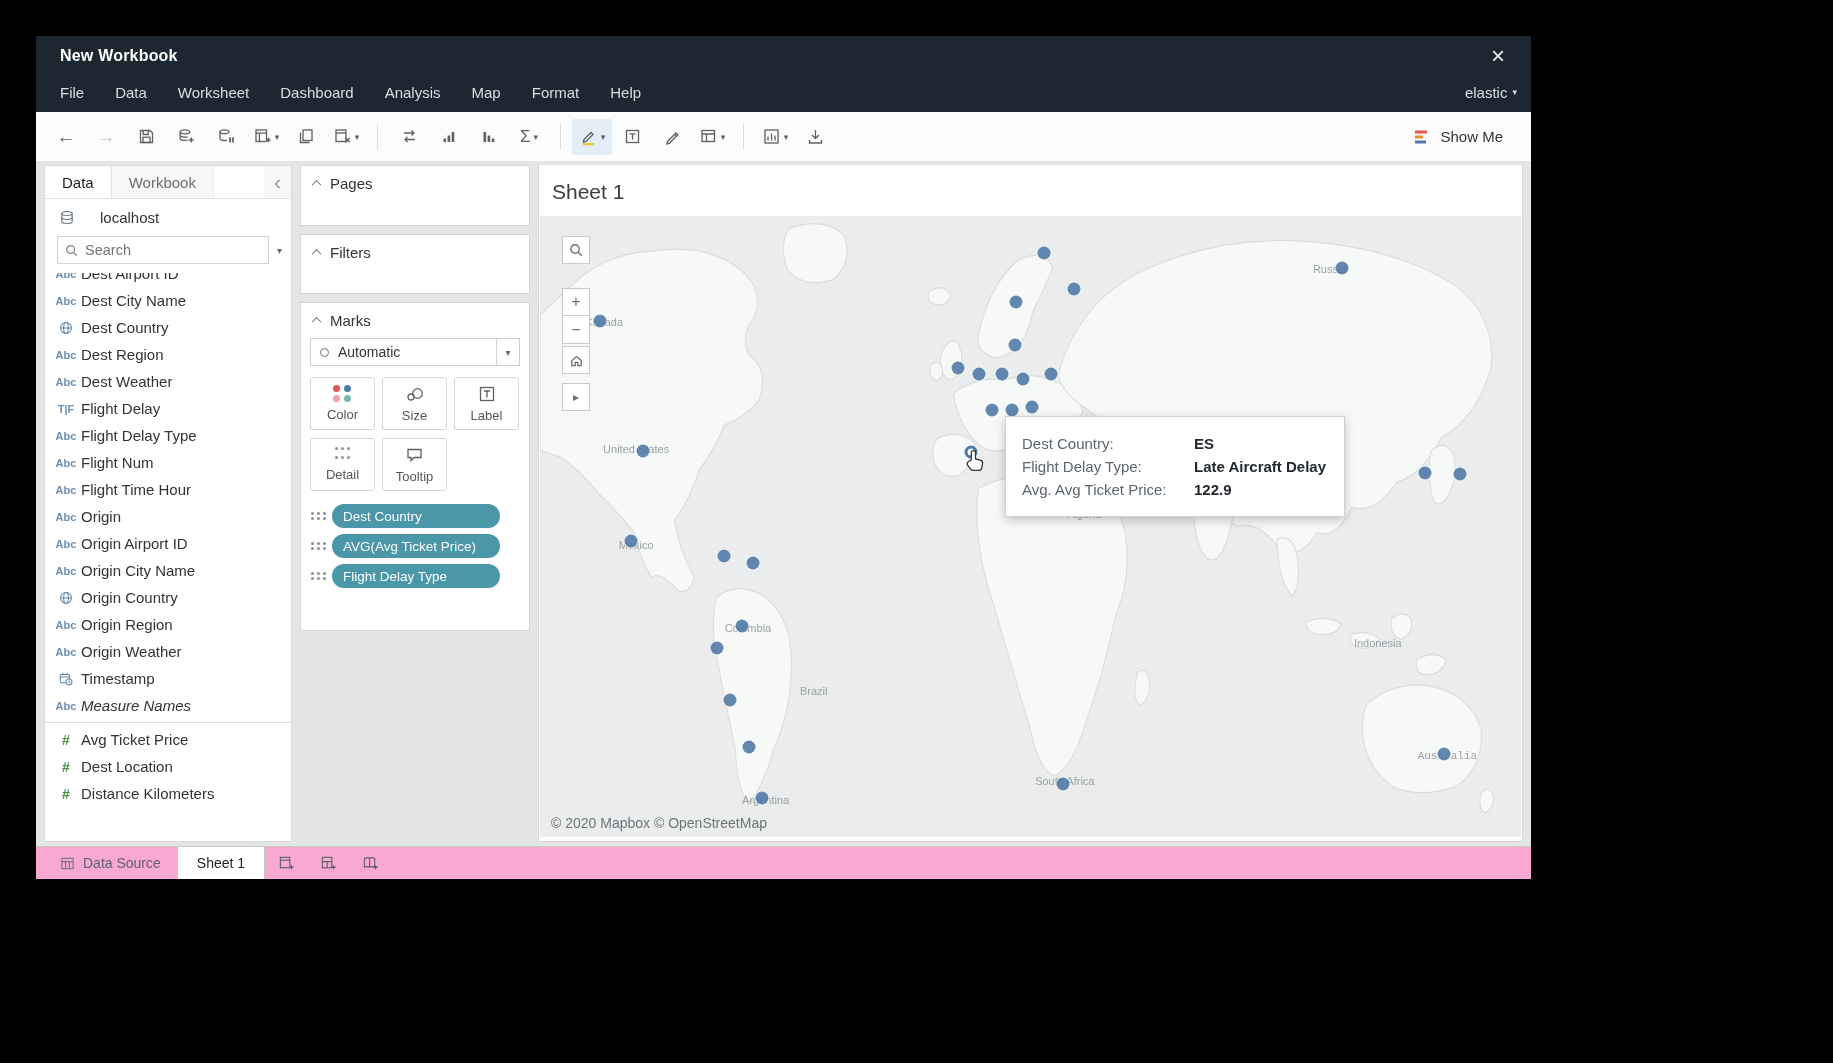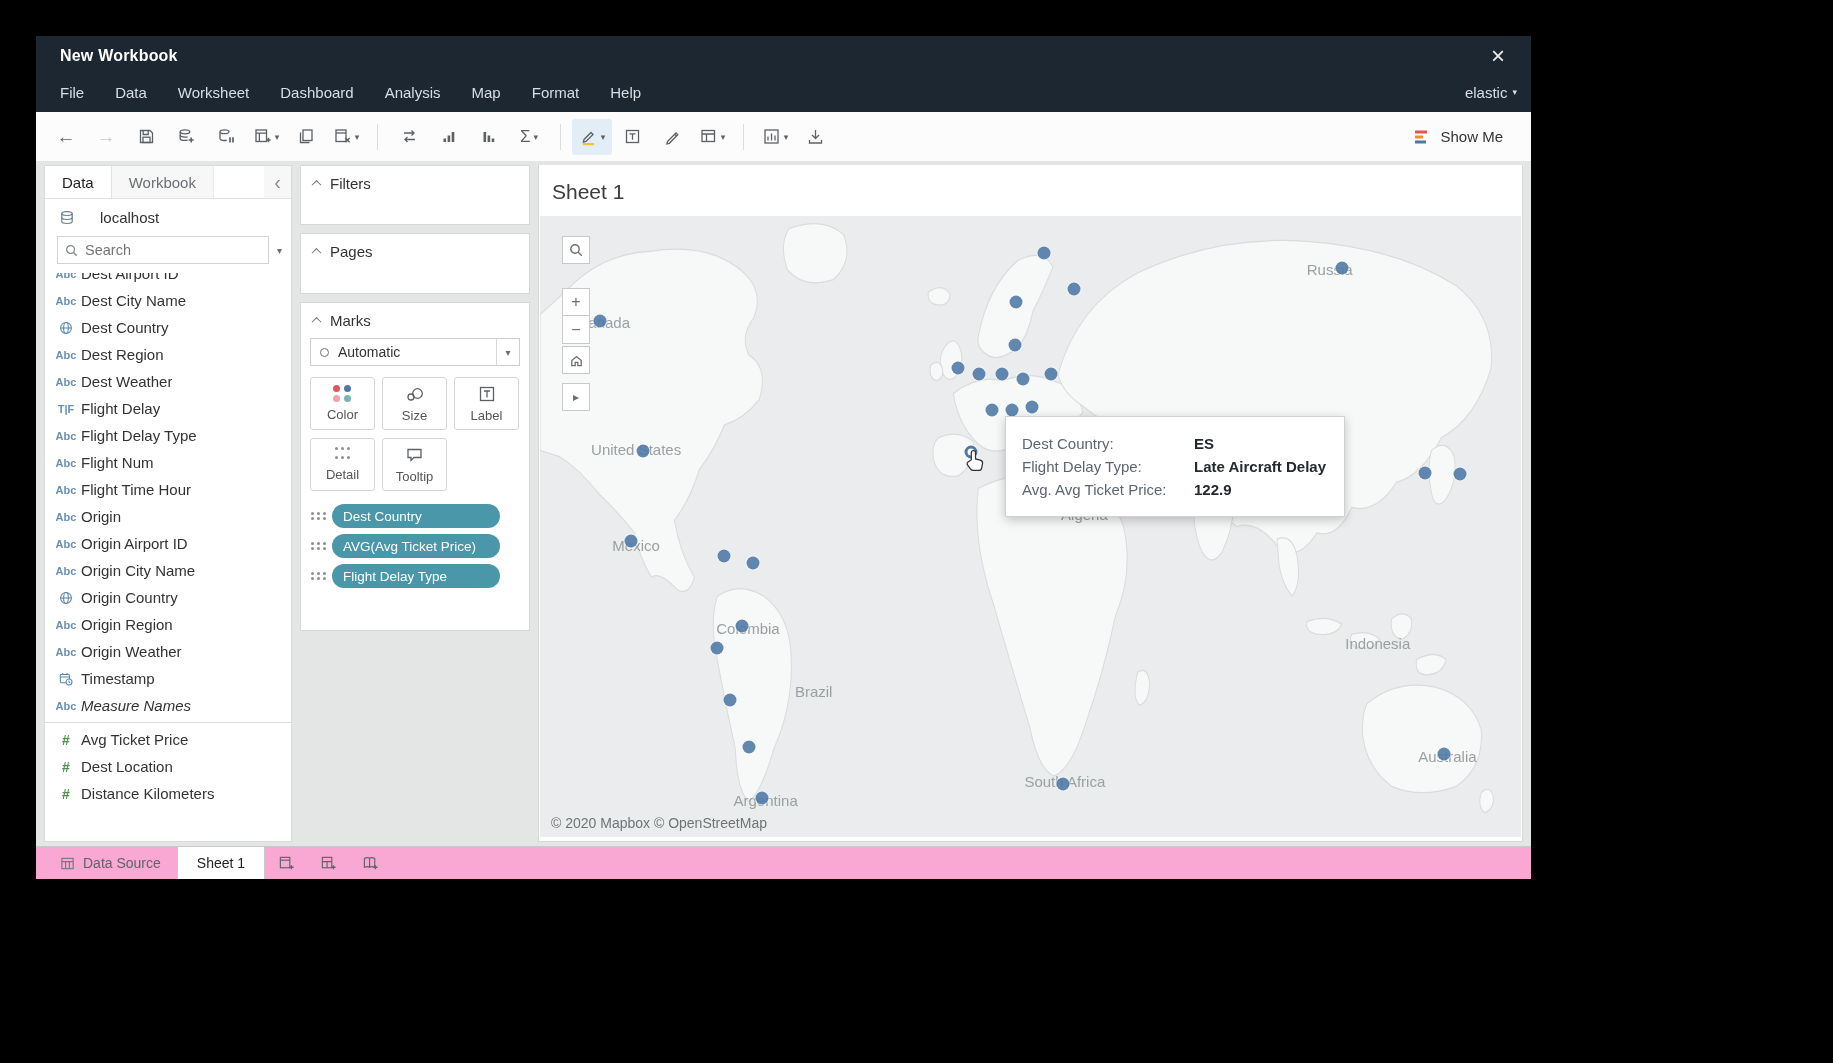--- a/index.html
+++ b/index.html
@@ -115,21 +115,21 @@
   .view-card { flex: 1; background: #fff; border: 1px solid #d6d8d8; border-top: none;
                display: flex; flex-direction: column; min-height: 0; }
   .sheet-title { font-size: 21px; color: #3c3c3c; padding: 15px 0 12px 13px; flex: 0 0 auto; }
 
   
   .map { flex: 1; position: relative; background: #eaeced; overflow: hidden; margin: 0 1px 4px 1px; }
   .map svg.land { position: absolute; inset: 0; width: 100%; height: 100%; }
   .dot { position: absolute; width: 13px; height: 13px; border-radius: 50%; background: var(--c-dot);
          opacity: .88; transform: translate(-50%,-50%); box-shadow: 0 0 0 1px rgba(255,255,255,.55); }
   .dot.hover { background: #fff; border: 3px solid var(--c-dot); opacity: 1; }
-  .map-label { position: absolute; font-size: 15px; color: #9ba0a2; transform: translate(-50%,-50%);
+  .map-label { position: absolute; font-size: 11px; color: #9ba0a2; transform: translate(-50%,-50%);
                white-space: nowrap; }
   .map-controls { position: absolute; left: 22px; top: 20px; display: flex; flex-direction: column;
                   width: 28px; z-index: 4; }
   .mc-btn { width: 28px; height: 28px; background: #fff; border: 1px solid #c7c9ca; display: flex;
             align-items: center; justify-content: center; color: #6b6f72; font-size: 16px; }
   .mc-btn svg { stroke: #6b6f72; fill: none; stroke-width: 1.4; }
   .mc-search { margin-bottom: 24px; }
   .zoom-group .mc-btn + .mc-btn { border-top: none; }
   .mc-home { margin-top: 2px; }
   .mc-arrow { margin-top: 9px; font-size: 12px; }
@@ -425,30 +425,30 @@
             <span class="f-label">Dest Location</span>
           </div>
           <div class="field-row">
             <span class="f-icon num">#</span>
             <span class="f-label">Distance Kilometers</span>
           </div>
         </div>
     </div>
 
     <div class="cards-col">
+      <div class="card card-pages">
+        <div class="card-header">
+            <span class="chev-up"></span>
+            <span>Pages</span>
+          </div>
+      </div>
       <div class="card card-filters">
         <div class="card-header">
             <span class="chev-up"></span>
             <span>Filters</span>
-          </div>
-      </div>
-      <div class="card card-pages">
-        <div class="card-header">
-            <span class="chev-up"></span>
-            <span>Pages</span>
           </div>
       </div>
       <div class="card card-marks">
         <div class="card-header">
             <span class="chev-up"></span>
             <span>Marks</span>
           </div>
         <div class="mark-type">
           <span class="circ"></span>
           <span class="lbl">Automatic</span>
@@ -613,21 +613,21 @@
             <div class="map-label" style="left: 9.8%; top: 37.5%;">United States</div>
             <div class="map-label" style="left: 9.8%; top: 53%;">Mexico</div>
             <div class="map-label" style="left: 21.2%; top: 66.3%;">Colombia</div>
             <div class="map-label" style="left: 27.9%; top: 76.5%;">Brazil</div>
             <div class="map-label" style="left: 23%; top: 94%;">Argentina</div>
             <div class="map-label" style="left: 55.5%; top: 48%;">Algeria</div>
             <div class="map-label" style="left: 56.5%; top: 39%;">Turkey</div>
             <div class="map-label" style="left: 80.5%; top: 8.5%;">Russia</div>
             <div class="map-label" style="left: 85.4%; top: 68.8%;">Indonesia</div>
             <div class="map-label" style="left: 53.5%; top: 91%;">South Africa</div>
-            <div class="map-label" style="left: 92.5%; top: 87%;">Australia</div>
+            <div class="map-label" style="left: 92.5%; top: 87%; font-family: Liberation Mono, monospace;">Australia</div>
             <div class="dot" style="left: 6.1%; top: 16.9%;"></div>
             <div class="dot" style="left: 10.5%; top: 37.8%;"></div>
             <div class="dot" style="left: 9.3%; top: 52.4%;"></div>
             <div class="dot" style="left: 18.8%; top: 54.7%;"></div>
             <div class="dot" style="left: 21.7%; top: 55.9%;"></div>
             <div class="dot" style="left: 20.6%; top: 66.1%;"></div>
             <div class="dot" style="left: 18%; top: 69.6%;"></div>
             <div class="dot" style="left: 19.4%; top: 78%;"></div>
             <div class="dot" style="left: 21.3%; top: 85.5%;"></div>
             <div class="dot" style="left: 22.6%; top: 93.7%;"></div>

